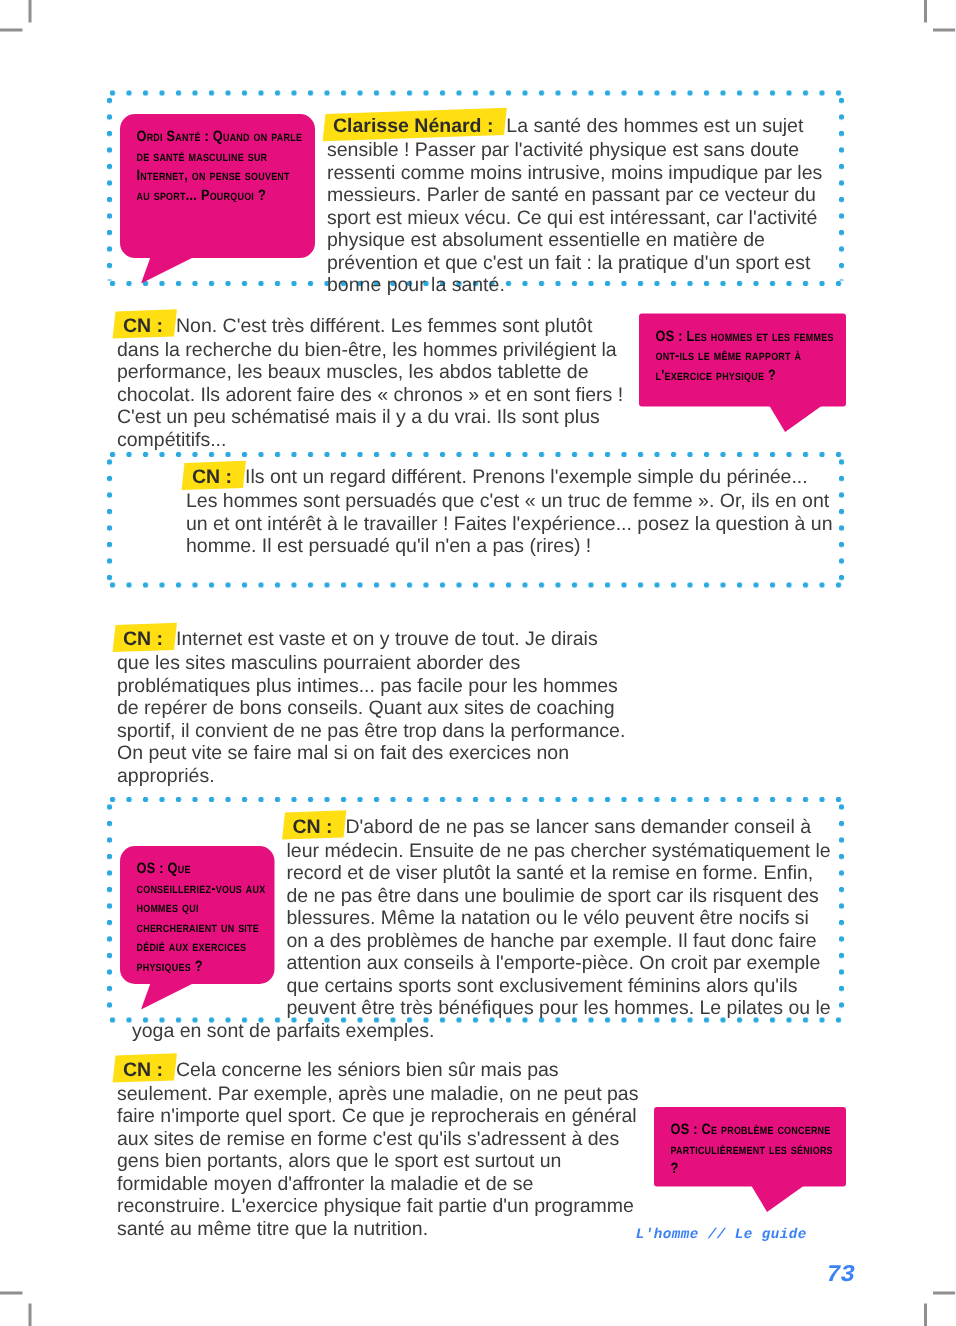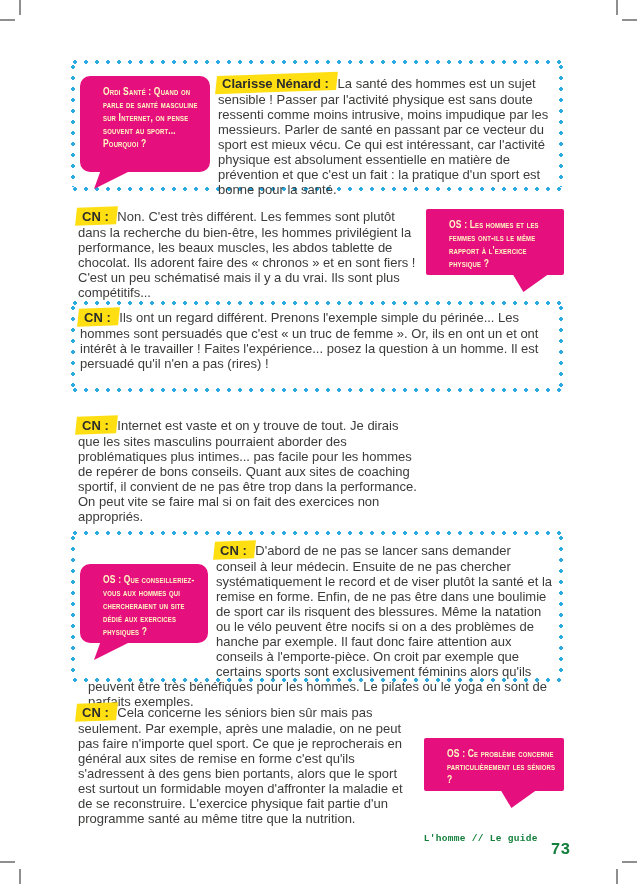--- a/index.html
+++ b/index.html
@@ -30,22 +30,22 @@
     background-image:radial-gradient(circle at 3px 3px,var(--blue) 1.7px,rgba(0,0,0,0) 2px);
     background-size:6px 11px;background-repeat:repeat-y;}
   .de.t{top:-3px}.de.b{bottom:-3px}.de.l{left:-2px}.de.r{right:-2px}
   
   .pblock{position:absolute;left:78px;width:486px;}
   .flexrow{display:flex;align-items:flex-start;}
   
   .bubble{
     position:relative;
     background:var(--pink);
-    color:#fef9c3;
-    padding:9px 6px 5px 23px;
+    color:#000000;
+    padding:9px 6px 5px 11px;
     box-sizing:border-box;
     z-index:2;
   }
   .round{border-radius:10px;}
   .sq{border-radius:2px;}
   .q-txt{
     font-variant:small-caps;
     font-weight:bold;
     font-size:10px;
     line-height:13px;
@@ -78,23 +78,24 @@
     content:"";
     position:absolute;
     inset:-2px -3px 0 -2px;
     background:var(--yellow);
     transform:rotate(-2deg) skewX(-8deg);
     z-index:-1;
   }
   
   .footer{
     position:absolute;top:817px;right:67px;
-    display:flex;align-items:center;gap:13px;
+    display:flex;align-items:flex-start;gap:13px;
     font-family:"Liberation Mono",monospace;
-    color:#15803d;
+    color:#3b82f6;
+    font-style:italic;
   }
   .footer .sec{font-size:9.5px;font-weight:bold;letter-spacing:.3px;}
   .footer .num{font-size:16px;font-weight:bold;margin-top:24px;}
   .f-left{float:left;margin:10px 8px 22px 8px;}
   .f-right{float:right;margin:2px 0 24px 8px;}
 </style>
 </head>
 <body>
 
 <div id="page">
@@ -129,42 +130,42 @@
       <div class="tail tr"></div>
     </div>
   </div>
 
   <div class="dbox" style="top:303px;height:87px;">
     <div class="de h t"></div>
     <div class="de h b"></div>
     <div class="de v l"></div>
     <div class="de v r"></div>
     <div class="flexrow" style="padding:10px 6px 0 8px;gap:8px;">
-      <p class="para" style="flex:1;margin-top:-3px;"><span class="hl">CN :</span> <span>Ils ont un regard différent. Prenons l'exemple simple du périnée... Les hommes sont persuadés que c'est « un truc de femme ». Or, ils en ont un et ont intérêt à le travailler ! Faites l'expérience... posez la question à un homme. Il est persuadé qu'il n'en a pas (rires) !</span></p>
+      <p class="para" style="flex:1;margin-top:-3px;margin-left:44px;"><span class="hl">CN :</span> <span>Ils ont un regard différent. Prenons l'exemple simple du périnée... Les hommes sont persuadés que c'est « un truc de femme ». Or, ils en ont un et ont intérêt à le travailler ! Faites l'expérience... posez la question à un homme. Il est persuadé qu'il n'en a pas (rires) !</span></p>
     </div>
   </div>
 
   <div class="pblock flexrow" style="top:418px;flex-direction:column;">
     <p class="para" style="width:342px;"><span class="hl">CN :</span> <span>Internet est vaste et on y trouve de tout. Je dirais que les sites masculins pourraient aborder des problématiques plus intimes... pas facile pour les hommes de repérer de bons conseils. Quant aux sites de coaching sportif, il convient de ne pas être trop dans la performance. On peut vite se faire mal si on fait des exercices non appropriés.</span></p>
   </div>
 
   <div class="dbox" style="top:533px;height:147px;">
     <div class="de h t"></div>
     <div class="de h b"></div>
     <div class="de v l"></div>
     <div class="de v r"></div>
-    <div class="bubble round f-left" style="width:128px;min-height:72px;margin-top:31px;">
+    <div class="bubble round f-left" style="width:103px;min-height:72px;margin-top:31px;">
       <div class="q-txt">OS : Que conseilleriez-vous aux hommes qui chercheraient un site dédié aux exercices physiques ?</div>
       <div class="tail tl"></div>
     </div>
     <p class="para" style="padding:10px 8px 0 16px;"><span class="hl">CN :</span> <span>D'abord de ne pas se lancer sans demander conseil à leur médecin. Ensuite de ne pas chercher systématiquement le record et de viser plutôt la santé et la remise en forme. Enfin, de ne pas être dans une boulimie de sport car ils risquent des blessures. Même la natation ou le vélo peuvent être nocifs si on a des problèmes de hanche par exemple. Il faut donc faire attention aux conseils à l'emporte-pièce. On croit par exemple que certains sports sont exclusivement féminins alors qu'ils peuvent être très bénéfiques pour les hommes. Le pilates ou le yoga en sont de parfaits exemples.</span></p>
   </div>
 
   <div class="pblock" style="top:705px;">
-    <div class="bubble sq f-right" style="width:140px;min-height:37px;margin-top:33px;">
+    <div class="bubble sq f-right" style="width:128px;min-height:37px;margin-top:33px;">
       <div class="q-txt">OS : Ce problème concerne particulièrement les séniors ?</div>
       <div class="tail tr" style="right:26px;"></div>
     </div>
     <p class="para"><span class="hl">CN :</span> <span>Cela concerne les séniors bien sûr mais pas seulement. Par exemple, après une maladie, on ne peut pas faire n'importe quel sport. Ce que je reprocherais en général aux sites de remise en forme c'est qu'ils s'adressent à des gens bien portants, alors que le sport est surtout un formidable moyen d'affronter la maladie et de se reconstruire. L'exercice physique fait partie d'un programme santé au même titre que la nutrition.</span></p>
   </div>
 
   <div class="footer">
     <span class="sec">L'homme // Le guide</span>
     <span class="num">73</span>
   </div>

